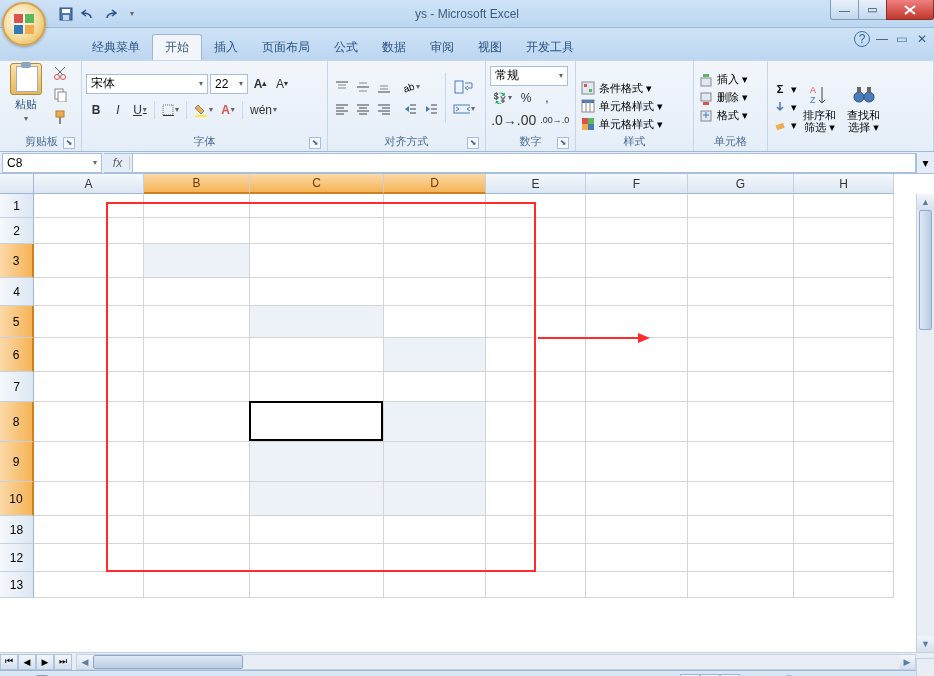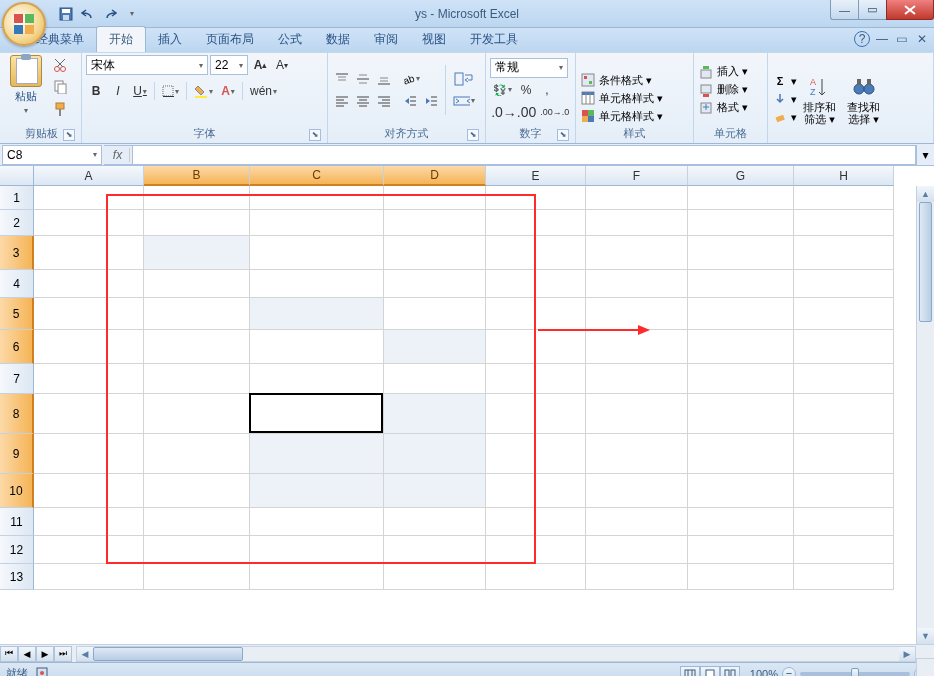--- a/index.html
+++ b/index.html
@@ -13,21 +13,21 @@
 .qat-item { width: 20px; height: 20px; display: flex; align-items: center; justify-content: center; cursor: pointer; }
 .title-text { position: absolute; left: 50%; transform: translateX(-50%); color: #3a5c80; font-size: 12px; }
 .win-controls { position: absolute; right: 0; top: 0; display: flex; height: 20px;}
 .win-btn { width: 28px; height: 20px; display: flex; align-items: center; justify-content: center; background: linear-gradient(#e9f1fa,#c3d8ee); border: 1px solid #7f9db9; border-top: none; font-size: 11px; cursor:pointer;}
 .win-btn.close { width: 48px; background: linear-gradient(#f08080,#c0392b); color: #fff; border-color:#8b2c2c; border-top-right-radius: 0; border-bottom-right-radius:3px;}
 .win-btn.min, .win-btn.max { color:#33506e; }
 .win-btn.min { border-right: none; border-bottom-left-radius:3px;}
 .win-btn.max { border-right:none;}
 
 
-.tabs { height: 24px; display: flex; align-items: flex-end; padding-left: 24px; background: linear-gradient(#cfe3f7,#bcd6f0); position:relative;}
+.tabs { height: 32px; display: flex; align-items: flex-end; padding-left: 80px; background: linear-gradient(#cfe3f7,#bcd6f0); position:relative;}
 .tab { padding: 4px 12px; font-size: 12px; color: #2a5285; cursor: pointer; border-top-left-radius:3px; border-top-right-radius:3px;}
 .tab.active { background: #f2f6fb; border: 1px solid #9db7d4; border-bottom: none; color: #3b5a7c;}
 .tab-right { position:absolute; right:4px; top:3px; display:flex; gap:4px; align-items:center;}
 .tab-right span{ width:16px; height:16px; display:flex; align-items:center; justify-content:center; cursor:pointer; color:#3a5c80; font-size:12px;}
 .help-circle{ width:14px; height:14px; border-radius:50%; border:1px solid #3a70b8; color:#3a70b8; font-size:10px; line-height:12px; text-align:center;}
 
 
 .ribbon { height: 92px; background: linear-gradient(#f2f6fb,#e5eef8); border-top: 1px solid #c8d8eb; border-bottom: 1px solid #9db7d4; display: flex; padding-left: 2px;}
 .group { border-right: 1px solid #c3d6eb; display: flex; flex-direction: column; padding: 2px 4px 0 4px; position:relative;}
 .group-body { flex: 1; display: flex; align-items: flex-start; gap: 2px;}
@@ -223,21 +223,21 @@
               <rect x="3" y="1" width="8" height="6" fill="#f0ad4e" stroke="#b08030"></rect>
               <rect x="6" y="7" width="2" height="7" fill="#888"></rect>
             </svg>
           </div>
       </div>
     </div>
     <div class="group-label"><span>剪贴板</span><span class="launcher">⬊</span></div>
   </div>
 
   <div class="group" style="width:246px">
-    <div style="display:flex; flex-direction:column; height:72px; gap:4px;">
+    <div style="display:flex; flex-direction:column; height:72px; justify-content:center; gap:4px;">
       <div class="font-row">
         <div class="font-name">
             <span>宋体</span>
             <span class="dropdown-caret">▾</span>
           </div>
         <div class="font-size">
             <span>22</span>
             <span class="dropdown-caret">▾</span>
           </div>
         <div class="sbtn" style="font-weight:bold">A<span style="font-size:8px;vertical-align:super">▴</span></div>
@@ -518,21 +518,21 @@
           <div class="rh" style="height: 24px;">1</div>
           <div class="rh" style="height: 26px;">2</div>
           <div class="rh sel" style="height: 34px;">3</div>
           <div class="rh" style="height: 28px;">4</div>
           <div class="rh sel" style="height: 32px;">5</div>
           <div class="rh sel" style="height: 34px;">6</div>
           <div class="rh" style="height: 30px;">7</div>
           <div class="rh sel" style="height: 40px;">8</div>
           <div class="rh sel" style="height: 40px;">9</div>
           <div class="rh sel" style="height: 34px;">10</div>
-          <div class="rh" style="height: 28px;">11</div>
+          <div class="rh" style="height: 28px;">18</div>
           <div class="rh" style="height: 28px;">12</div>
           <div class="rh" style="height: 26px;">13</div>
         </div>
       <div class="grid" id="grid" style="width: 860px; height: 404px;">
           <div class="gcell" style="left: 760px; top: 378px; width: 100px; height: 26px;"></div>
           <div class="gcell" style="left: 654px; top: 378px; width: 106px; height: 26px;"></div>
           <div class="gcell" style="left: 552px; top: 378px; width: 102px; height: 26px;"></div>
           <div class="gcell" style="left: 452px; top: 378px; width: 100px; height: 26px;"></div>
           <div class="gcell" style="left: 350px; top: 378px; width: 102px; height: 26px;"></div>
           <div class="gcell" style="left: 216px; top: 378px; width: 134px; height: 26px;"></div>

